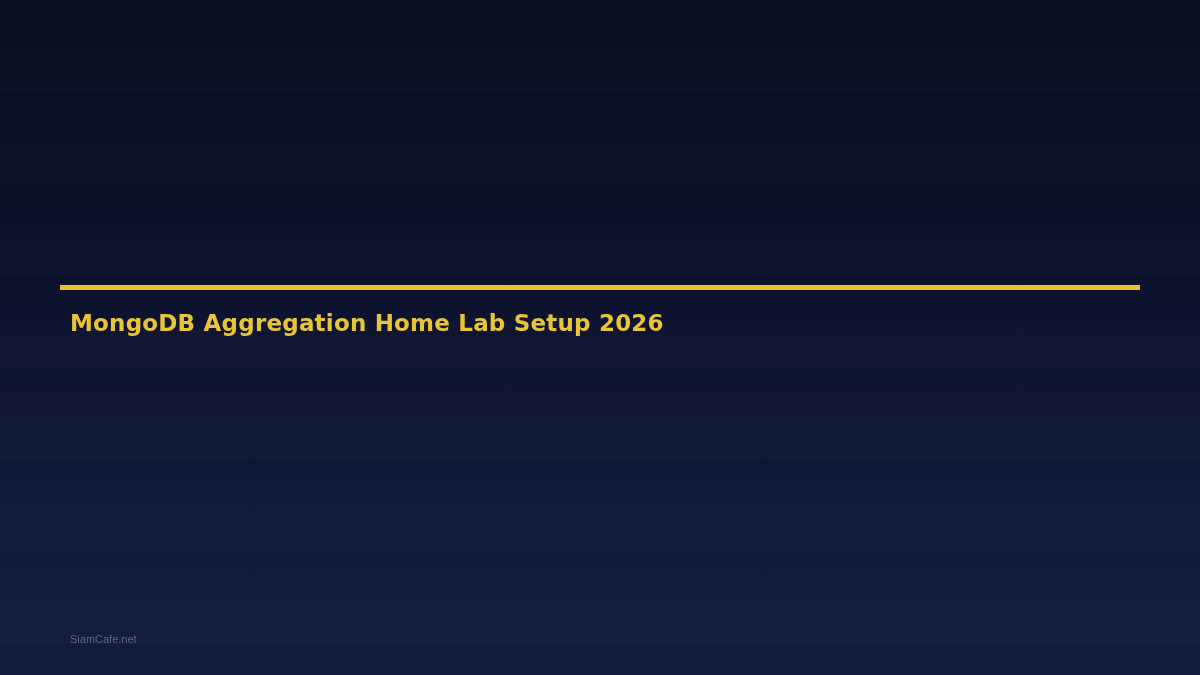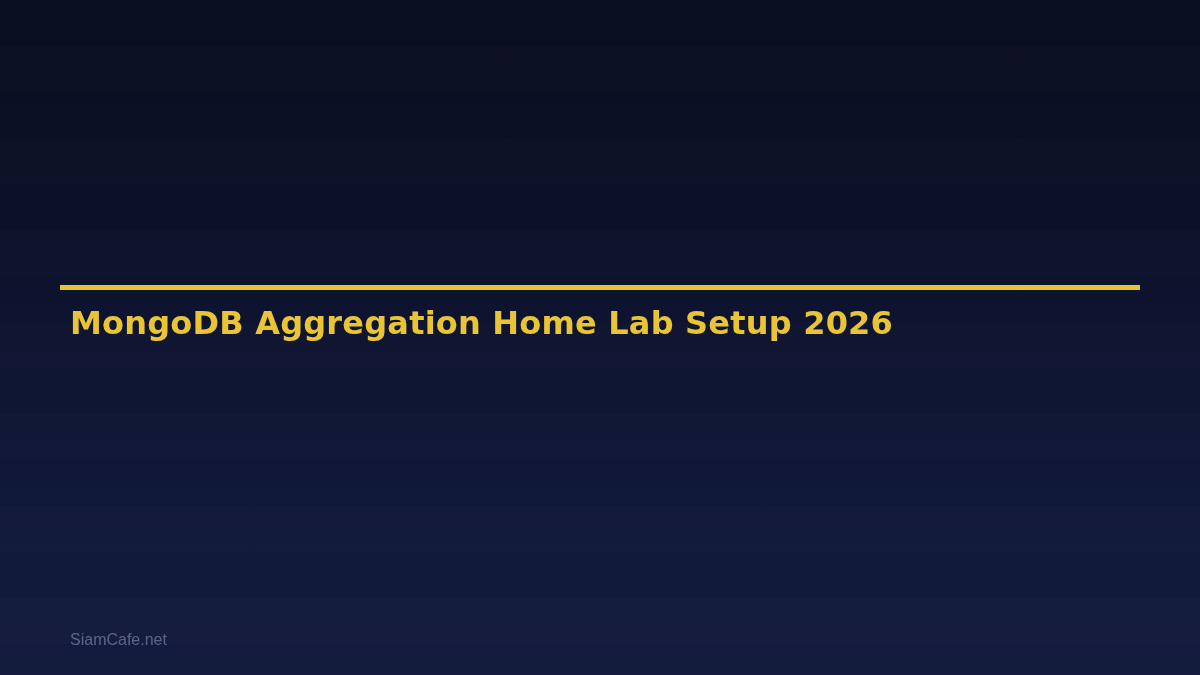--- a/index.html
+++ b/index.html
@@ -60,34 +60,34 @@
     width:1080px;
     height:5px;
     background:#e8c42e;
   }
 
   .slide-title {
     position:absolute;
     left:70px;
     top:305px;
     font-family:"DejaVu Sans", sans-serif;
-    font-size:32px;
+    font-size:23px;
     font-weight:bold;
     letter-spacing:0.2px;
     color:#e9c536;
     white-space:nowrap;
     line-height:36px;
   }
 
   .footer-brand {
     position:absolute;
     left:70px;
     top:630px;
     font-family:"Liberation Sans", sans-serif;
-    font-size:16px;
+    font-size:11px;
     font-weight:normal;
     color:#5b6687;
     line-height:19px;
     white-space:nowrap;
   }
 </style>
 </head>
 <body>
 
 <div class="slide">

